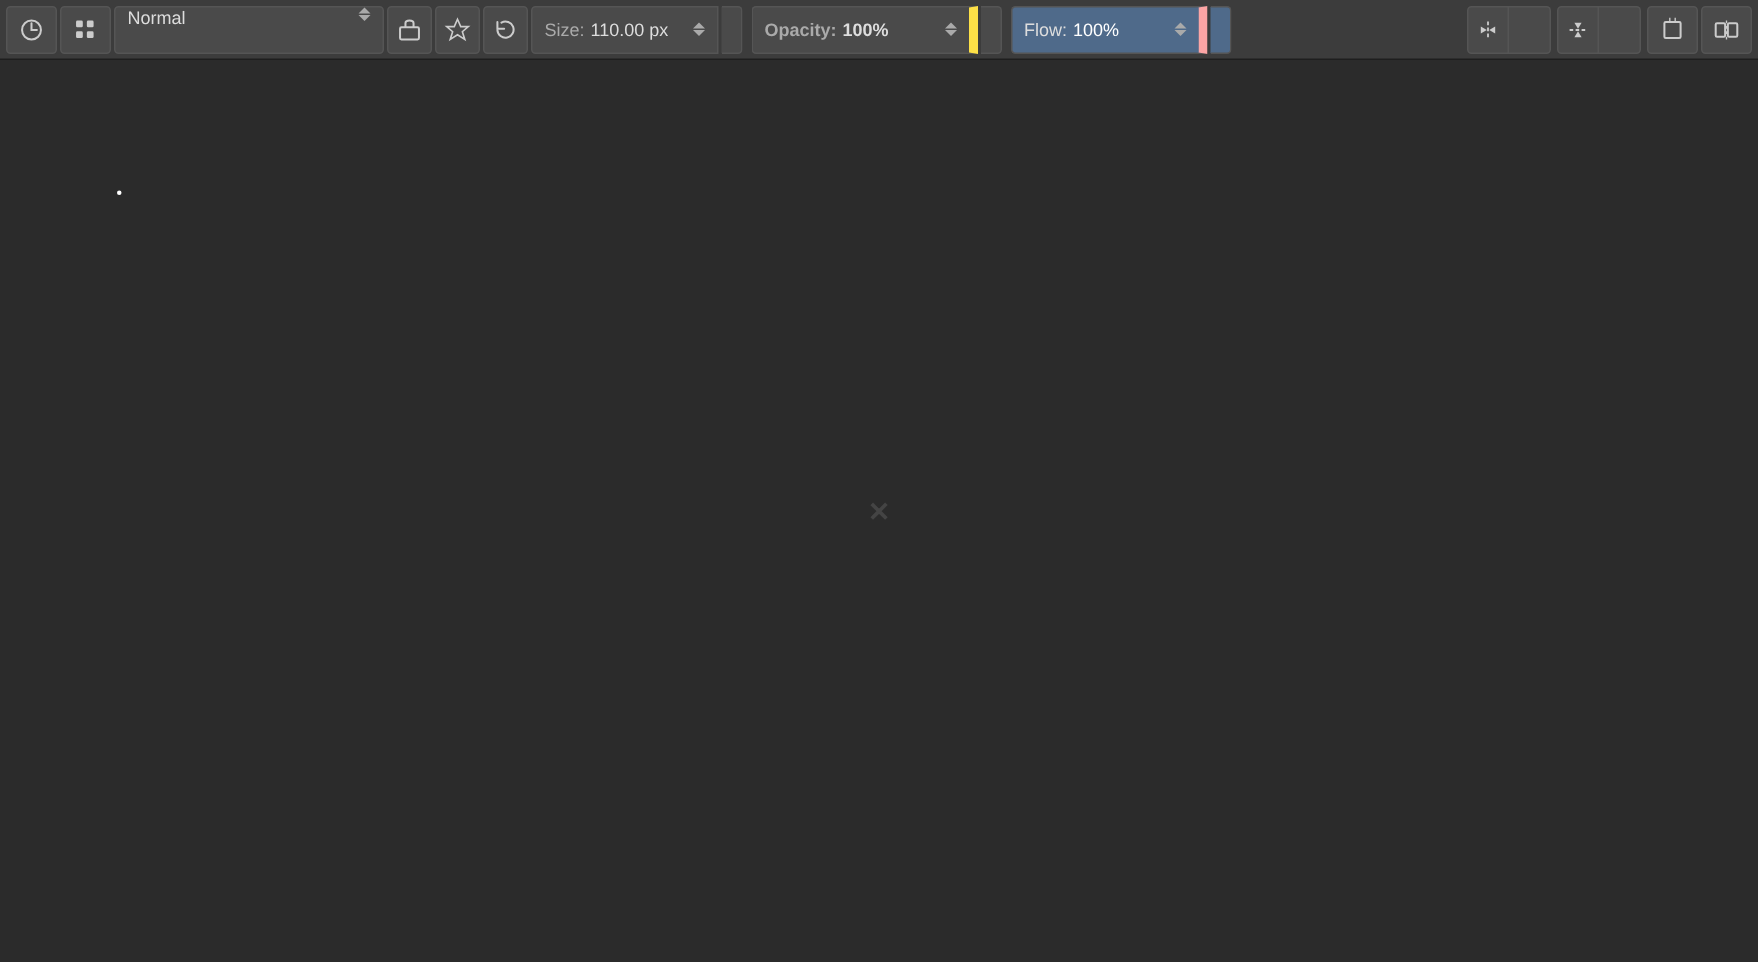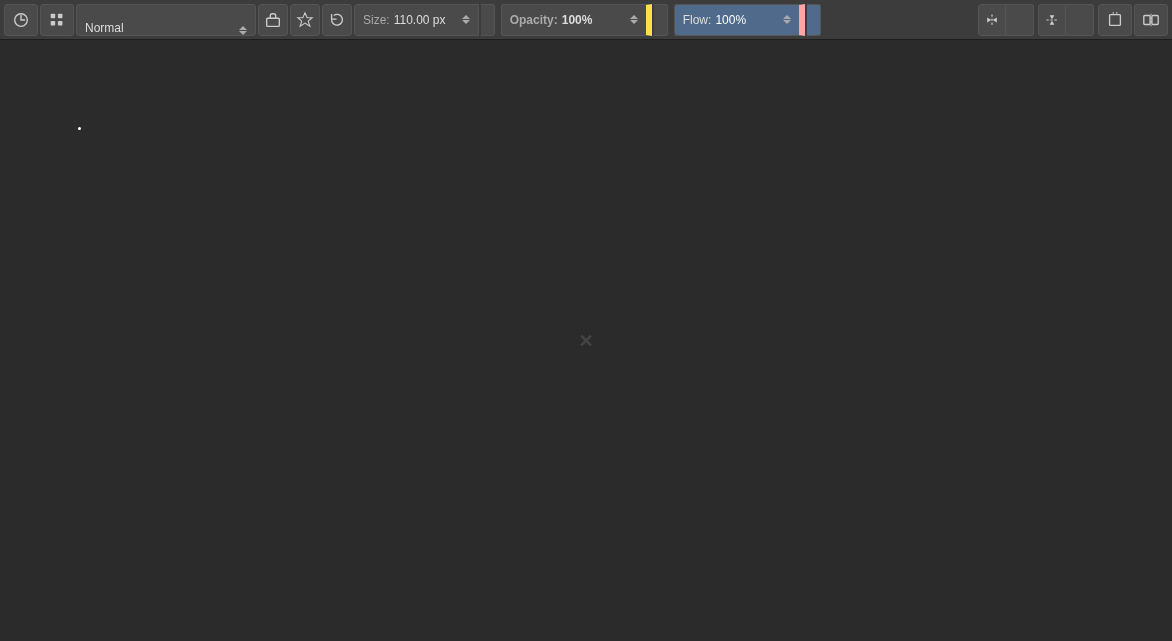--- a/index.html
+++ b/index.html
@@ -51,21 +51,21 @@
     }
 
     
     .blend-dropdown {
       width: 180px;
       height: 32px;
       background: #4a4a4a;
       border: 1px solid #555;
       border-radius: 3px;
       display: flex;
-      align-items: flex-end;
+      align-items: flex-start;
       justify-content: space-between;
       padding: 0 8px;
       cursor: pointer;
       flex-shrink: 0;
     }
 
     .blend-dropdown span {
       font-size: 12px;
       color: #ddd;
     }

